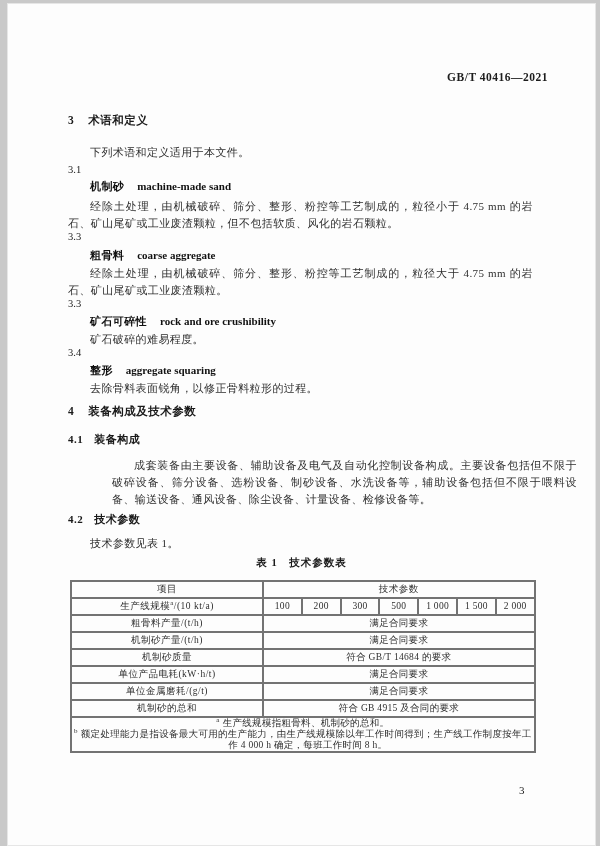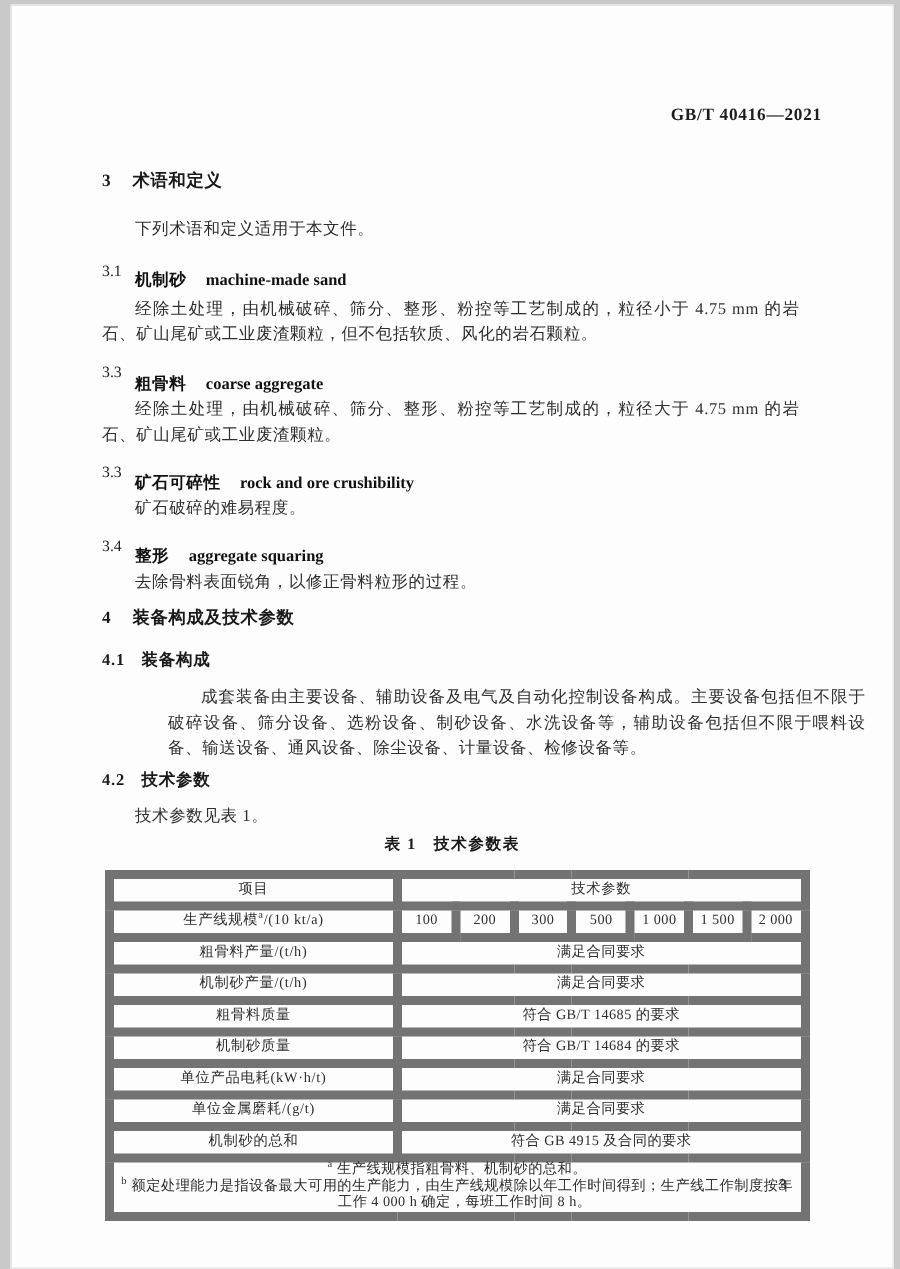--- a/index.html
+++ b/index.html
@@ -27,34 +27,34 @@
   .h2{
     left:61px;font-weight:bold;font-size:11px;color:#1a1a1a;letter-spacing:.5px;
   }
   .h2 .t{margin-left:11px;}
   .para{
     left:61px;width:465px;font-size:11px;line-height:17.2px;
     text-align:justify;letter-spacing:.4px;color:#2e2e2e;
   }
   .indent{text-indent:22px;}
   .plain{left:83px;font-size:11px;letter-spacing:.4px;color:#2e2e2e;}
-  .term-num{left:61px;font-size:10.5px;color:#222;margin-top:12px;}
+  .term-num{left:61px;font-size:10.5px;color:#222;}
   .term-name{left:83px;font-size:11px;font-weight:bold;color:#111;letter-spacing:.4px;}
   .term-name .en{margin-left:13px;letter-spacing:0;}
   .tbl-caption{
     left:63px;width:463px;top:553px;text-align:center;
     font-weight:bold;font-size:10.5px;letter-spacing:1px;color:#1a1a1a;
   }
   table.params{
     position:absolute;left:63px;top:577px;width:464px;
     border-collapse:collapse;table-layout:fixed;
     font-size:9.5px;color:#2e2e2e;
   }
   table.params td{
-    border:6px solid #737373;text-align:center;vertical-align:middle;
+    border:2px solid #737373;text-align:center;vertical-align:middle;
     height:15px;padding:0 2px;line-height:11px;letter-spacing:.3px;
   }
   table.params{border:2px solid #222;}
   table.params td.lbl{letter-spacing:.5px;}
   table.params sup{font-size:7px;line-height:0;}
   td.footnotes{
     text-align:left;padding:4px 10px 5px 24px;line-height:14.5px;
     font-size:9.5px;letter-spacing:.3px;height:auto;
   }
   .fn{padding-left:10px;text-indent:-10px;}
@@ -135,24 +135,20 @@
       </tr>
       <tr>
         <td class="lbl">粗骨料产量/(t/h)</td>
         <td colspan="7">满足合同要求</td>
       </tr>
       <tr>
         <td class="lbl">机制砂产量/(t/h)</td>
         <td colspan="7">满足合同要求</td>
       </tr>
       <tr>
-        <td class="lbl">粗骨料质量</td>
-        <td colspan="7">符合 GB/T 14685 的要求</td>
-      </tr>
-      <tr>
         <td class="lbl">机制砂质量</td>
         <td colspan="7">符合 GB/T 14684 的要求</td>
       </tr>
       <tr>
         <td class="lbl">单位产品电耗(kW·h/t)</td>
         <td colspan="7">满足合同要求</td>
       </tr>
       <tr>
         <td class="lbl">单位金属磨耗/(g/t)</td>
         <td colspan="7">满足合同要求</td>

